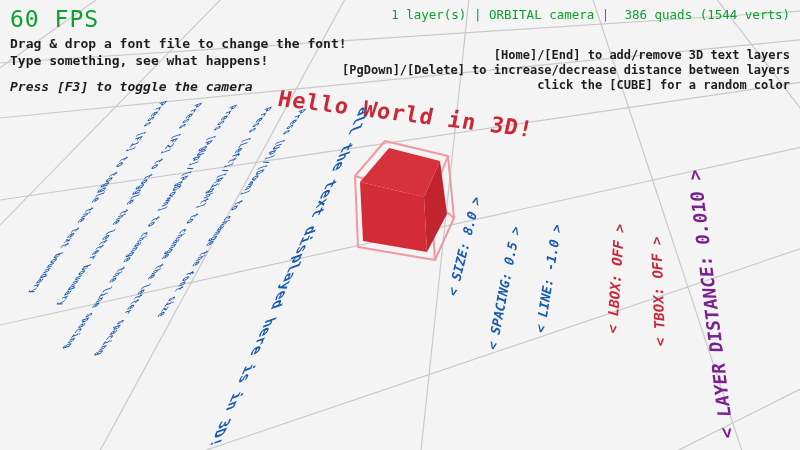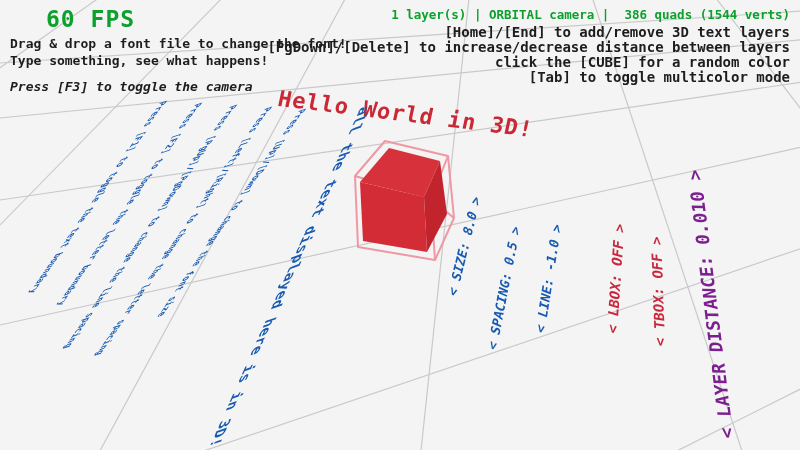--- a/index.html
+++ b/index.html
@@ -5,25 +5,25 @@
   html,body{margin:0;padding:0;}
   #app{
     position:relative; width:800px; height:450px; overflow:hidden;
     background:#f4f4f4;
     font-family:"DejaVu Sans Mono","Liberation Mono",monospace;
   }
   
   #grid{position:absolute;left:0;top:0;width:800px;height:450px;}
   
   .hud{position:absolute;white-space:pre;}
-  #fps{left:10px;top:6px;font-size:23px;font-weight:bold;color:#0ba12c;letter-spacing:1px;margin-left:36px;}
+  #fps{left:10px;top:6px;font-size:23px;font-weight:normal;color:#0ba12c;letter-spacing:1px;}
   .tipL{left:10px;color:#1d1d1d;font-size:13px;font-weight:bold;}
   #tipL0{top:36px;} #tipL1{top:53px;} #tipL2{top:79px;font-style:italic;}
-  .tipR{right:10px;text-align:left;color:#1d1d1d;font-size:14px;font-weight:bold;}
-  #status{right:10px;top:7px;font-size:12.5px;font-weight:bold;color:#0ba12c;text-align:right;}
+  .tipR{right:10px;text-align:left;color:#1d1d1d;font-size:12px;font-weight:bold;margin-top:24px;}
+  #status{right:10px;top:7px;font-size:12.5px;font-weight:normal;color:#0ba12c;text-align:right;}
   #tipR0{top:24px;} #tipR1{top:39px;} #tipR2{top:54px;} #tipR3{top:69px;}
   
   .g3d{position:absolute;white-space:pre;font-weight:bold;}
   #hello{
     left:281px;top:86px;color:#c92834;font-size:22px;letter-spacing:1px;
     transform-origin:0 0; transform:rotate(7deg) skewX(-5deg);
   }
   .hint{
     color:#185ab0;font-size:10.5px;transform-origin:0 0;
     transform:matrix(-0.55,0.80,-0.95,0.32,0,0);
@@ -99,14 +99,13 @@
   </svg>
 
   <div class="hud" id="fps">60 FPS</div>
   <div class="hud tipL" id="tipL0">Drag &amp; drop a font file to change the font!</div>
   <div class="hud tipL" id="tipL1">Type something, see what happens!</div>
   <div class="hud tipL" id="tipL2">Press [F3] to toggle the camera</div>
   <div class="hud" id="status">1 layer(s) | ORBITAL camera |  386 quads (1544 verts)</div>
   <div class="hud tipR" id="tipR0">[Home]/[End] to add/remove 3D text layers</div>
   <div class="hud tipR" id="tipR1">[PgDown]/[Delete] to increase/decrease distance between layers</div>
   <div class="hud tipR" id="tipR2">click the [CUBE] for a random color</div>
-  <div class="hud tipR" id="tipR3">[Tab] to toggle multicolor mode</div>
 </div>
 
 </body></html>

